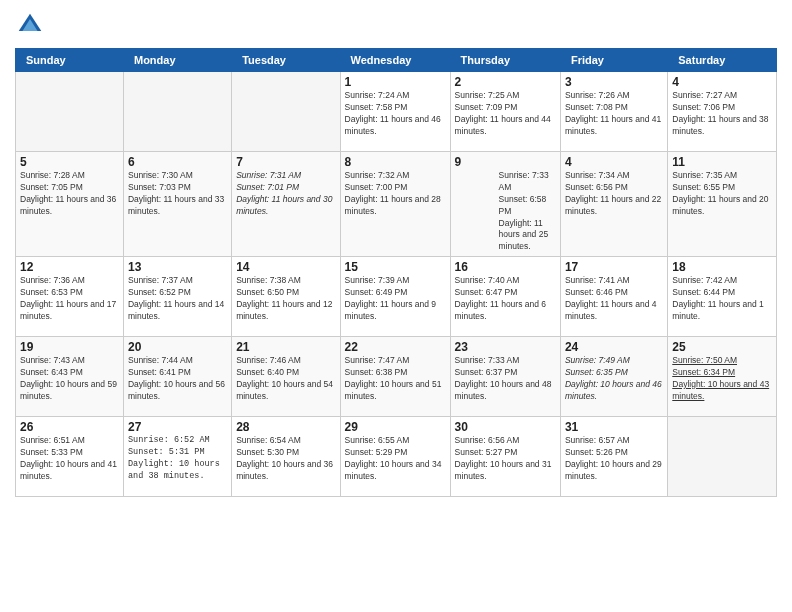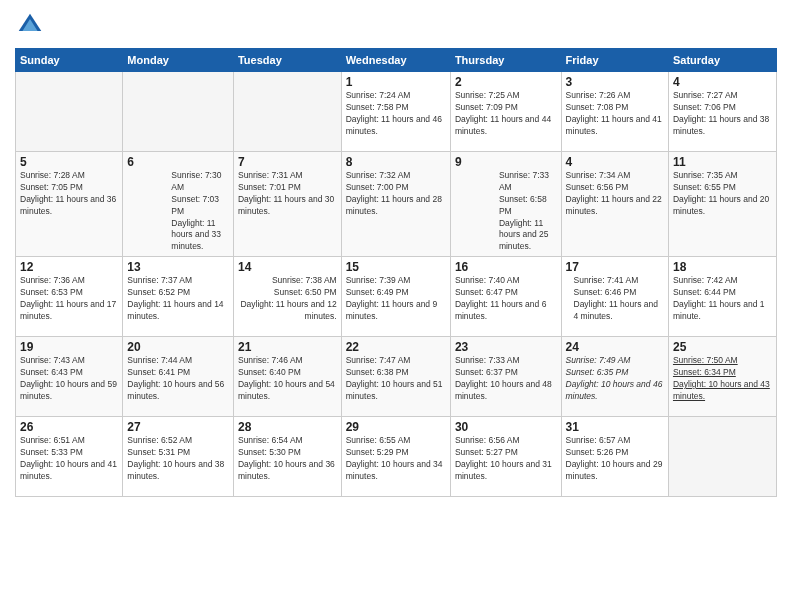--- a/index.html
+++ b/index.html
@@ -54,21 +54,21 @@
     .calendar {
       width: 100%;
       border-collapse: collapse;
       border: 1px solid #ccc;
     }
     .calendar th {
       background: #1a5fa8;
       color: #fff;
       font-size: 11px;
       font-weight: bold;
-      padding: 5px 4px;
+      padding: 5px 10px;
       text-align: left;
       border: 1px solid #1a5fa8;
     }
     .calendar td {
       vertical-align: top;
       border: 1px solid #ccc;
       padding: 3px 4px;
       width: 113px;
       height: 80px;
       background: #fff;
@@ -159,27 +159,27 @@
         </tr>
         <tr>
           <td>
             <div class="day-number">5</div>
             <div class="day-info" style="white-space: pre-line;">Sunrise: 7:28 AM
 Sunset: 7:05 PM
 Daylight: 11 hours and 36 minutes.</div>
           </td>
           <td>
             <div class="day-number">6</div>
-            <div class="day-info" style="white-space: pre-line; margin-left: 44px;">Sunrise: 7:30 AM
+            <div class="day-info" style="white-space: pre-line;">Sunrise: 7:30 AM
 Sunset: 7:03 PM
 Daylight: 11 hours and 33 minutes.</div>
           </td>
           <td>
             <div class="day-number">7</div>
-            <div class="day-info" style="white-space: pre-line;">Sunrise: 7:31 AM
+            <div class="day-info" style="white-space: pre-line; font-style: italic;">Sunrise: 7:31 AM
 Sunset: 7:01 PM
 Daylight: 11 hours and 30 minutes.</div>
           </td>
           <td>
             <div class="day-number">8</div>
             <div class="day-info" style="white-space: pre-line;">Sunrise: 7:32 AM
 Sunset: 7:00 PM
 Daylight: 11 hours and 28 minutes.</div>
           </td>
           <td>
@@ -209,39 +209,39 @@
 Daylight: 11 hours and 17 minutes.</div>
           </td>
           <td>
             <div class="day-number">13</div>
             <div class="day-info" style="white-space: pre-line;">Sunrise: 7:37 AM
 Sunset: 6:52 PM
 Daylight: 11 hours and 14 minutes.</div>
           </td>
           <td>
             <div class="day-number">14</div>
-            <div class="day-info" style="white-space: pre-line; text-align: right;">Sunrise: 7:38 AM
+            <div class="day-info" style="white-space: pre-line;">Sunrise: 7:38 AM
 Sunset: 6:50 PM
 Daylight: 11 hours and 12 minutes.</div>
           </td>
           <td>
             <div class="day-number">15</div>
             <div class="day-info" style="white-space: pre-line;">Sunrise: 7:39 AM
 Sunset: 6:49 PM
 Daylight: 11 hours and 9 minutes.</div>
           </td>
           <td>
             <div class="day-number">16</div>
             <div class="day-info" style="white-space: pre-line;">Sunrise: 7:40 AM
 Sunset: 6:47 PM
 Daylight: 11 hours and 6 minutes.</div>
           </td>
           <td>
             <div class="day-number">17</div>
-            <div class="day-info" style="white-space: pre-line; margin-left: 8px;">Sunrise: 7:41 AM
+            <div class="day-info" style="white-space: pre-line;">Sunrise: 7:41 AM
 Sunset: 6:46 PM
 Daylight: 11 hours and 4 minutes.</div>
           </td>
           <td>
             <div class="day-number">18</div>
             <div class="day-info" style="white-space: pre-line;">Sunrise: 7:42 AM
 Sunset: 6:44 PM
 Daylight: 11 hours and 1 minute.</div>
           </td>
         </tr>
@@ -291,21 +291,21 @@
         </tr>
         <tr>
           <td>
             <div class="day-number">26</div>
             <div class="day-info" style="white-space: pre-line;">Sunrise: 6:51 AM
 Sunset: 5:33 PM
 Daylight: 10 hours and 41 minutes.</div>
           </td>
           <td>
             <div class="day-number">27</div>
-            <div class="day-info" style="white-space: pre-line;">Sunrise: 6:52 AM
+            <div class="day-info" style="white-space: pre-line; font-family: Liberation Mono, monospace;">Sunrise: 6:52 AM
 Sunset: 5:31 PM
 Daylight: 10 hours and 38 minutes.</div>
           </td>
           <td>
             <div class="day-number">28</div>
             <div class="day-info" style="white-space: pre-line;">Sunrise: 6:54 AM
 Sunset: 5:30 PM
 Daylight: 10 hours and 36 minutes.</div>
           </td>
           <td>

